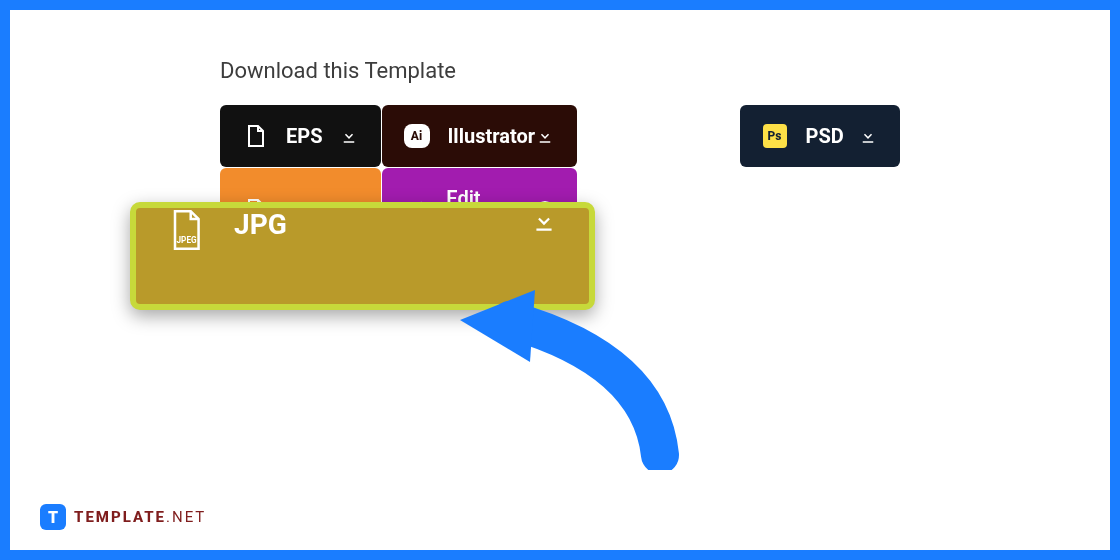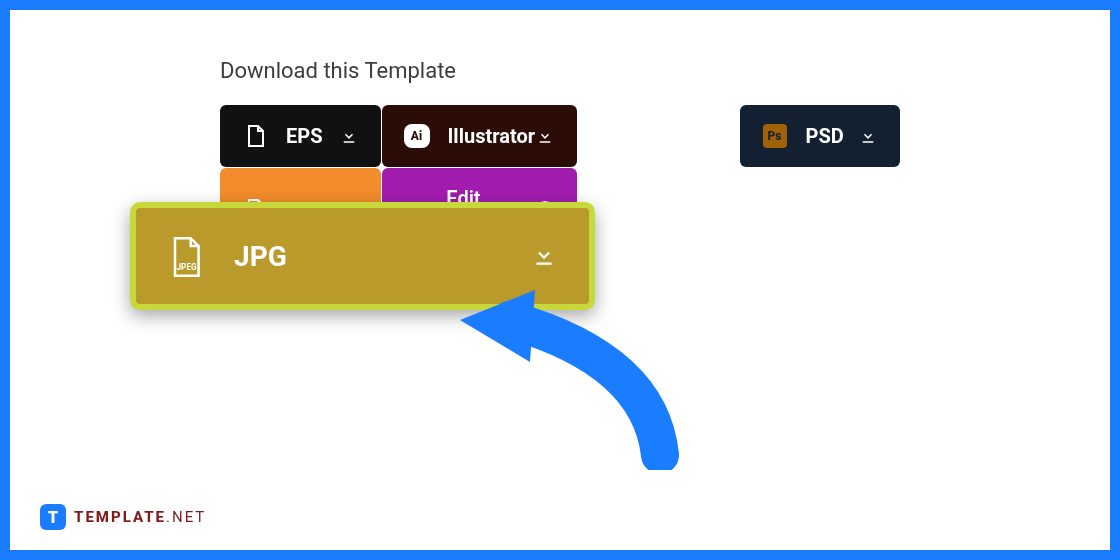--- a/index.html
+++ b/index.html
@@ -71,21 +71,21 @@
   position: absolute;
   left: 120px;
   top: 192px;
   width: 465px;
   height: 108px;
   background: #b99a2a;
   border: 6px solid #c7d93a;
   border-radius: 10px;
   box-shadow: 0 6px 18px rgba(0,0,0,0.35);
   display: flex;
-  align-items: center;
+  align-items: flex-start;
   padding: 0 30px;
   color: #fff;
   font-weight: 700;
   font-size: 28px;
   z-index: 5;
 }
 .jpg-highlight .ic { width: 42px; height: 42px; margin-right: 26px; }
 .jpg-highlight .dl { margin-left: auto; width: 28px; height: 28px; }
 .attr {
   margin-top: 24px;
@@ -118,21 +118,21 @@
   color: #fff; font-weight: 900; font-size: 16px;
 }
 .logo-txt { font-size: 15px; letter-spacing: 2px; color: #7f1d1d; }
 .logo-txt b { font-weight: 800; }
 .ai-badge {
   width: 32px; height: 24px; background: #fff; border-radius: 8px;
   color: #2b0c06; font-size: 12px; font-weight: 800;
   display: flex; align-items: center; justify-content: center;
 }
 .ps-badge {
-  width: 24px; height: 24px; background: #a16207; border-radius: 4px;
+  width: 24px; height: 24px; background: #fde047; border-radius: 4px;
   color: #132032; font-size: 12px; font-weight: 800;
   display: flex; align-items: center; justify-content: center;
 }
 .info-circle {
   width: 18px; height: 18px; border: 2px solid #fff; border-radius: 50%;
   display: flex; align-items: center; justify-content: center;
   font-size: 11px; font-weight: 700;
 }
 </style>
 </head>

